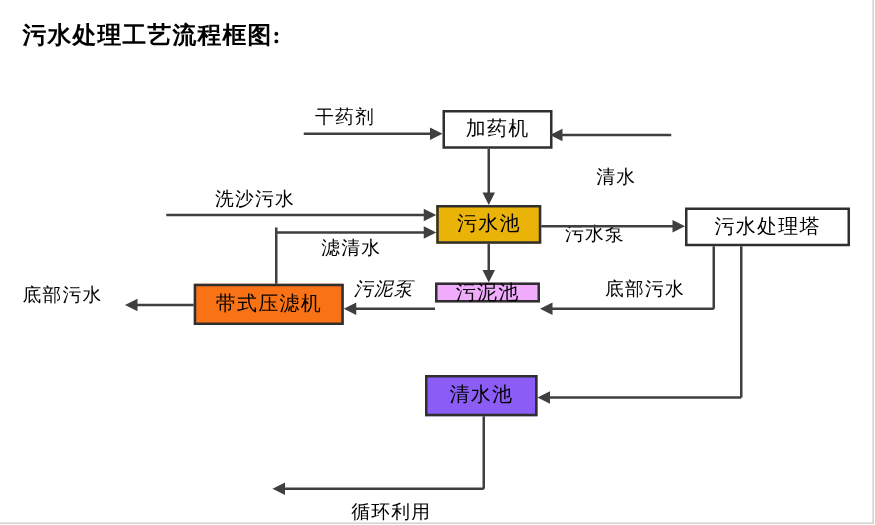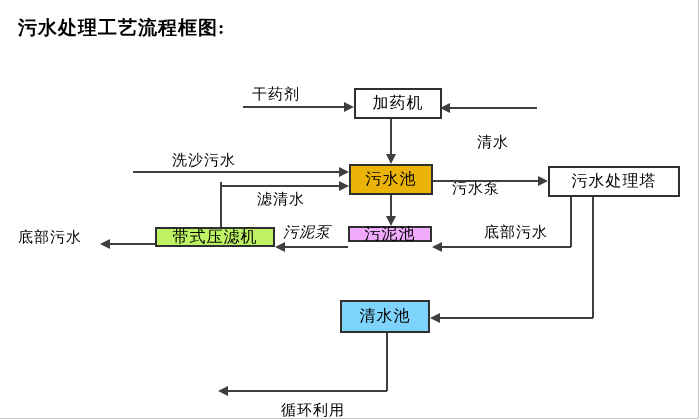--- a/index.html
+++ b/index.html
@@ -49,23 +49,23 @@
 </style>
 </head>
 <body>
 
 <div id="page">
   <div id="page-title">污水处理工艺流程框图:</div>
   <div id="diagram">
       <div class="node" style="left: 354px; top: 88px; width: 88px; height: 31px; border-color: rgb(47, 47, 47); background: rgb(255, 255, 255);">加药机</div>
       <div class="node" style="left: 349px; top: 164px; width: 84px; height: 31px; border-color: rgb(47, 47, 47); background: #eab308;">污水池</div>
       <div class="node" style="left: 548px; top: 166px; width: 132px; height: 31px; border-color: rgb(47, 47, 47); background: rgb(255, 255, 255);">污水处理塔</div>
-      <div class="node" style="left: 155px; top: 227px; width: 120px; height: 20px; border-color: rgb(47, 47, 47); background: #bef264;">带式压滤机</div>
+      <div class="node" style="left: 155px; top: 227px; width: 120px; height: 33px; border-color: rgb(47, 47, 47); background: #f97316;">带式压滤机</div>
       <div class="node" style="left: 348px; top: 226px; width: 84px; height: 16px; border-color: rgb(47, 47, 47); background: #f0abfc;">污泥池</div>
-      <div class="node" style="left: 340px; top: 300px; width: 90px; height: 33px; border-color: rgb(47, 47, 47); background: #7dd3fc;">清水池</div>
+      <div class="node" style="left: 340px; top: 300px; width: 90px; height: 33px; border-color: rgb(47, 47, 47); background: #8b5cf6;">清水池</div>
       <div class="flow-label" style="left: 252px; top: 86px;">干药剂</div>
       <div class="flow-label" style="left: 477px; top: 86px; margin-top: 48px;">清水</div>
       <div class="flow-label" style="left: 172px; top: 152px;">洗沙污水</div>
       <div class="flow-label" style="left: 452px; top: 150px; margin-top: 30px;">污水泵</div>
       <div class="flow-label" style="left: 257px; top: 191px;">滤清水</div>
       <div class="flow-label" style="left: 283px; top: 224px; font-style: italic;">污泥泵</div>
       <div class="flow-label" style="left: 484px; top: 224px;">底部污水</div>
       <div class="flow-label" style="left: 18px; top: 229px;">底部污水</div>
       <div class="flow-label" style="left: 281px; top: 363px; margin-top: 39px;">循环利用</div>
       <div class="seg" style="left: 243px; top: 106px; width: 103px; height: 2px; background: rgb(63, 63, 63);"></div>

